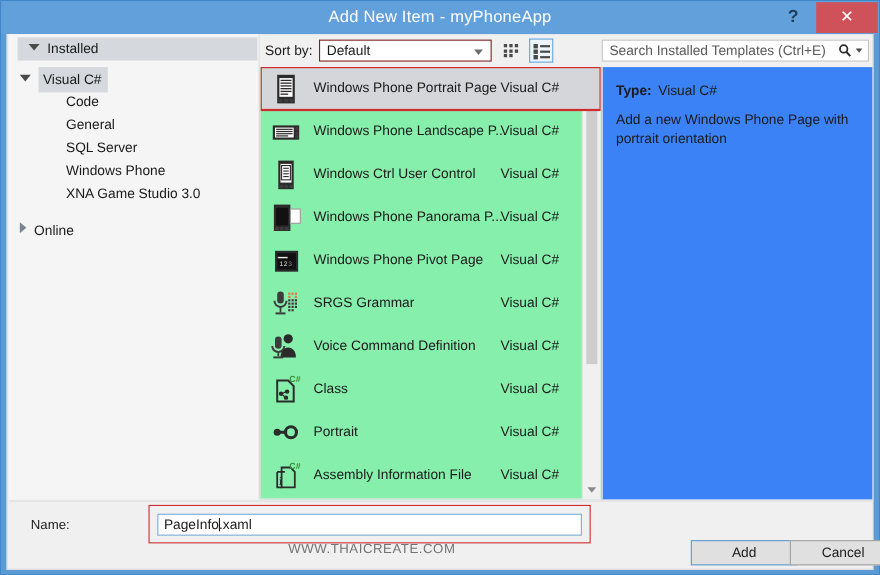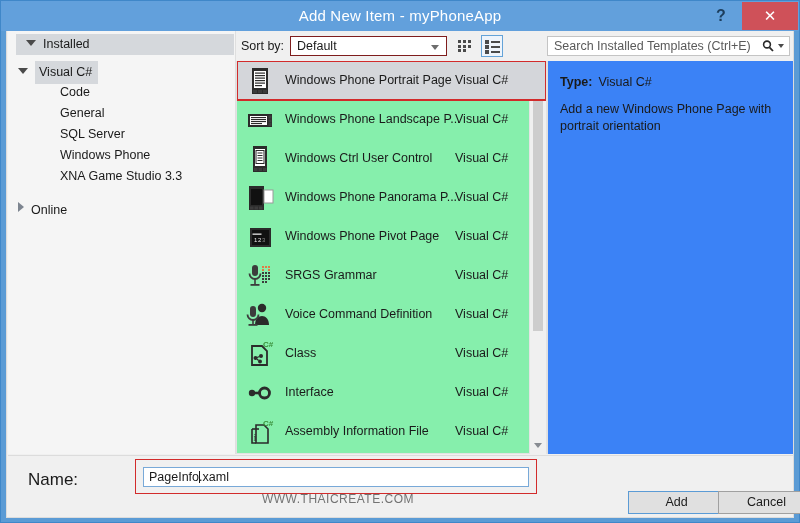--- a/index.html
+++ b/index.html
@@ -301,21 +301,21 @@
     position: absolute;
     left: 1px; top: 424px;
     width: 785px; height: 61px;
     background: #f0f0f0;
     border-top: 1px solid #dcdcdc;
     box-sizing: border-box;
   }
   #name-label {
     position: absolute;
     left: 20px; top: 14px;
-    font-size: 17px;
+    font-size: 12px;
     color: #1a1a1a;
   }
   #name-highlight {
     position: absolute;
     left: 127px; top: 3px;
     width: 402px; height: 35px;
     border: 1px solid #d22b2b;
     box-sizing: border-box;
   }
   #name-input {
@@ -402,21 +402,21 @@
         <div class="tree-node tree-child">
           <span class="label">General</span>
         </div>
         <div class="tree-node tree-child">
           <span class="label">SQL Server</span>
         </div>
         <div class="tree-node tree-child">
           <span class="label">Windows Phone</span>
         </div>
         <div class="tree-node tree-child">
-          <span class="label">XNA Game Studio 3.3</span>
+          <span class="label">XNA Game Studio 3.0</span>
         </div>
         <div class="tree-node tree-root2">
           <span class="tri tri-closed"></span><span class="label">Online</span>
         </div>
       </div>
     </div>
 
     <div id="toolbar">
       <div id="sortby-label">Sort by:</div>
       <div id="sortby-select">
@@ -612,21 +612,21 @@
         <span class="tpl-name">Class</span>
         <span class="tpl-lang">Visual C#</span>
       </div>
 
       <div class="tpl-row">
         <svg class="tpl-icon" viewBox="0 0 30 30">
           <circle cx="7" cy="15" r="3.2" fill="#2b2b2b"></circle>
           <line x1="9.5" y1="15" x2="16" y2="15" stroke="#2b2b2b" stroke-width="2.6"></line>
           <circle cx="19.5" cy="15" r="5" fill="none" stroke="#2b2b2b" stroke-width="2.8"></circle>
         </svg>
-        <span class="tpl-name">Interface</span>
+        <span class="tpl-name">Portrait</span>
         <span class="tpl-lang">Visual C#</span>
       </div>
 
       <div class="tpl-row">
         <svg class="tpl-icon" viewBox="0 0 30 30">
           <path d="M11 8h8l4 4v14h-12z" fill="none" stroke="#2b2b2b" stroke-width="1.6"></path>
           <path d="M7 12h7" fill="none" stroke="#2b2b2b" stroke-width="1.6"></path>
           <path d="M7 12v14h4" fill="none" stroke="#2b2b2b" stroke-width="1.6"></path>
           <text x="8.5" y="24" font-family="'Liberation Serif',serif" font-size="11" fill="#2b2b2b">i</text>
           <text x="18" y="9" font-family="'Liberation Sans',sans-serif" font-size="8" font-weight="bold" fill="#3a8f3a">C#</text>

